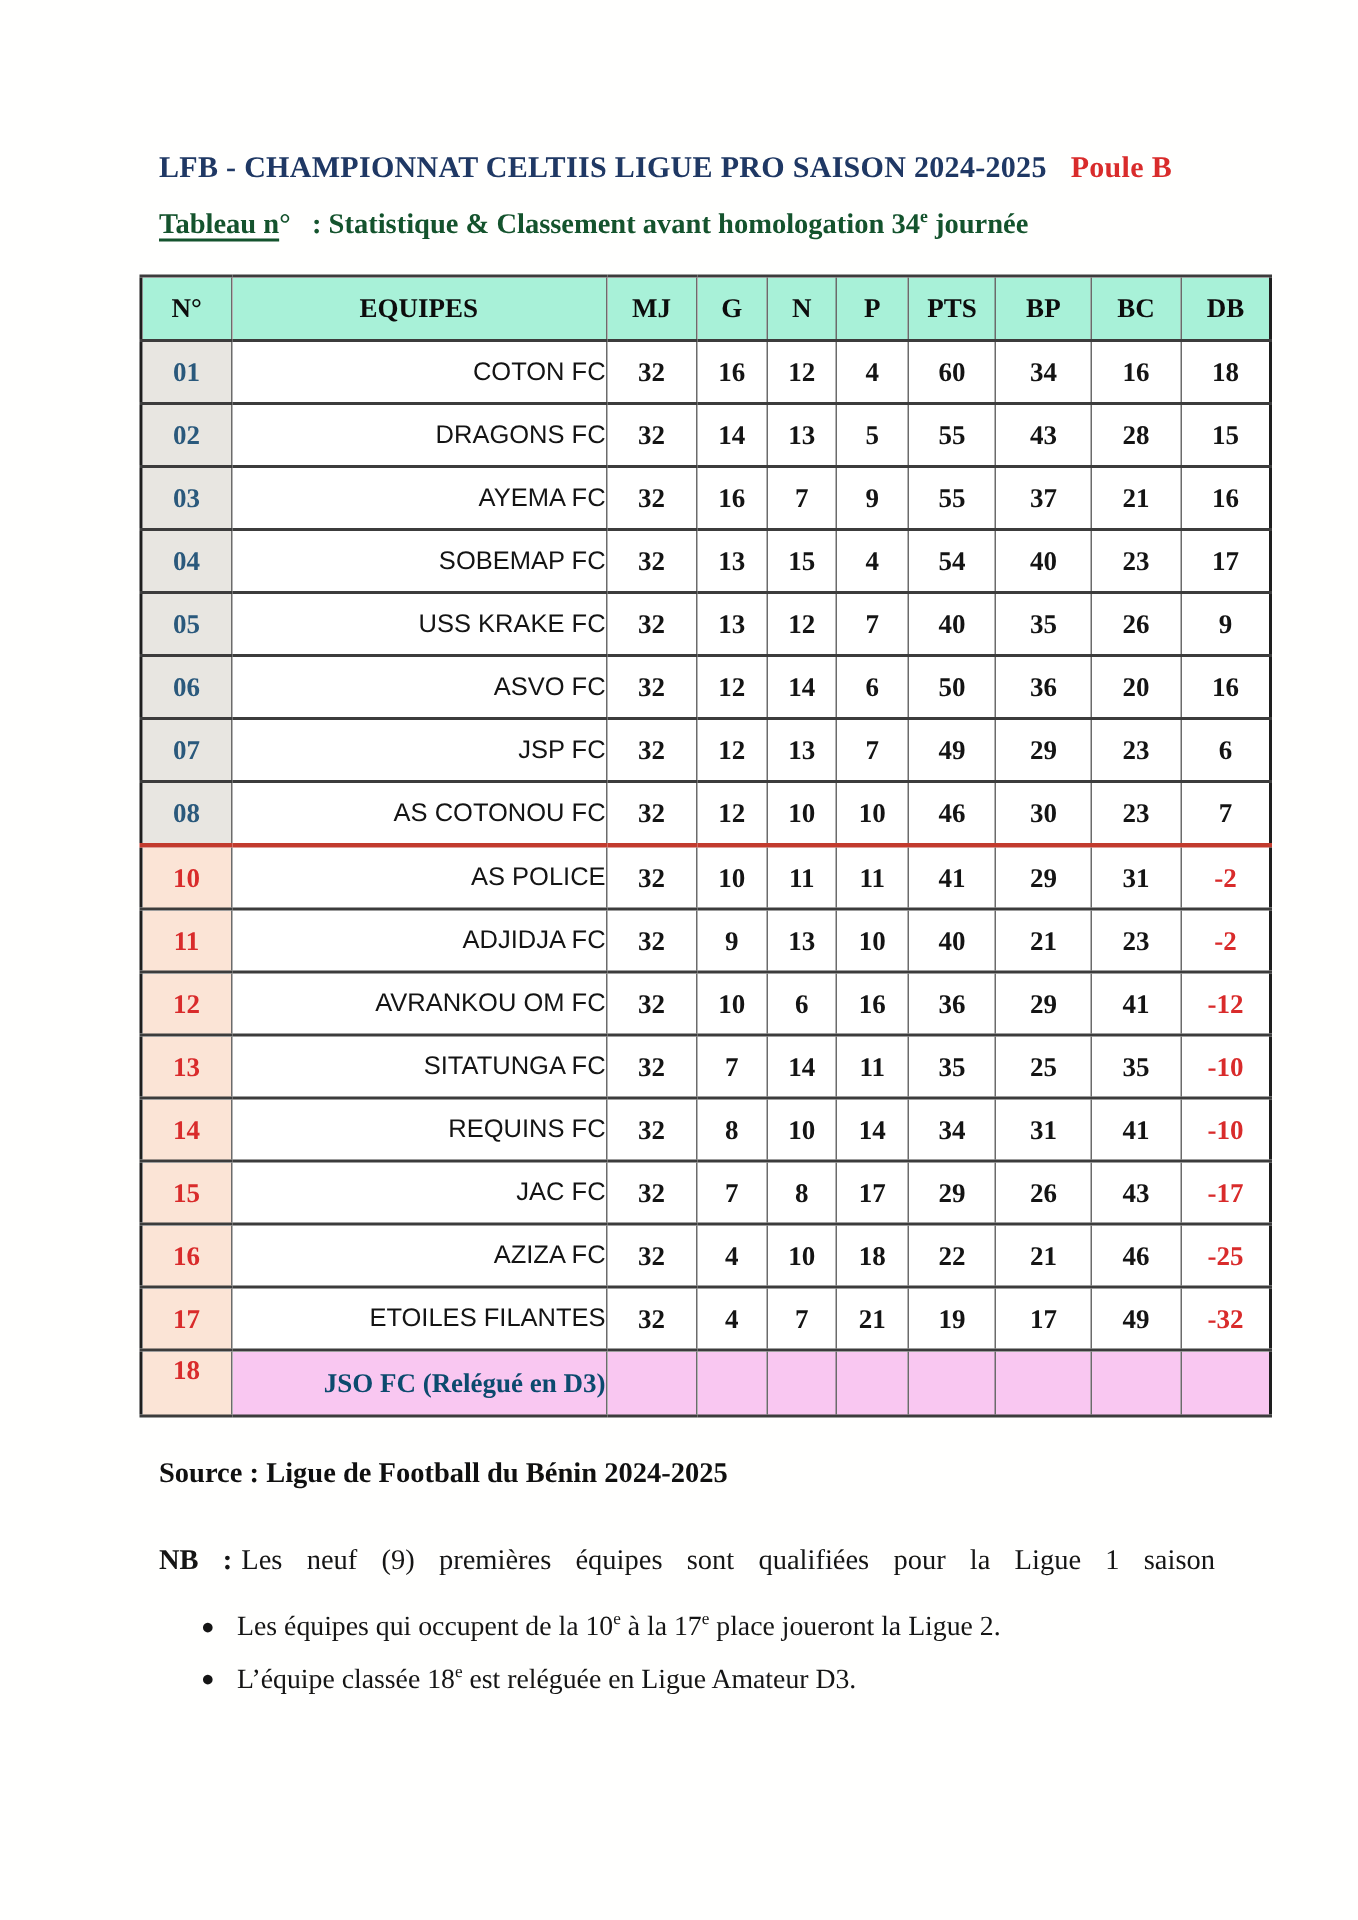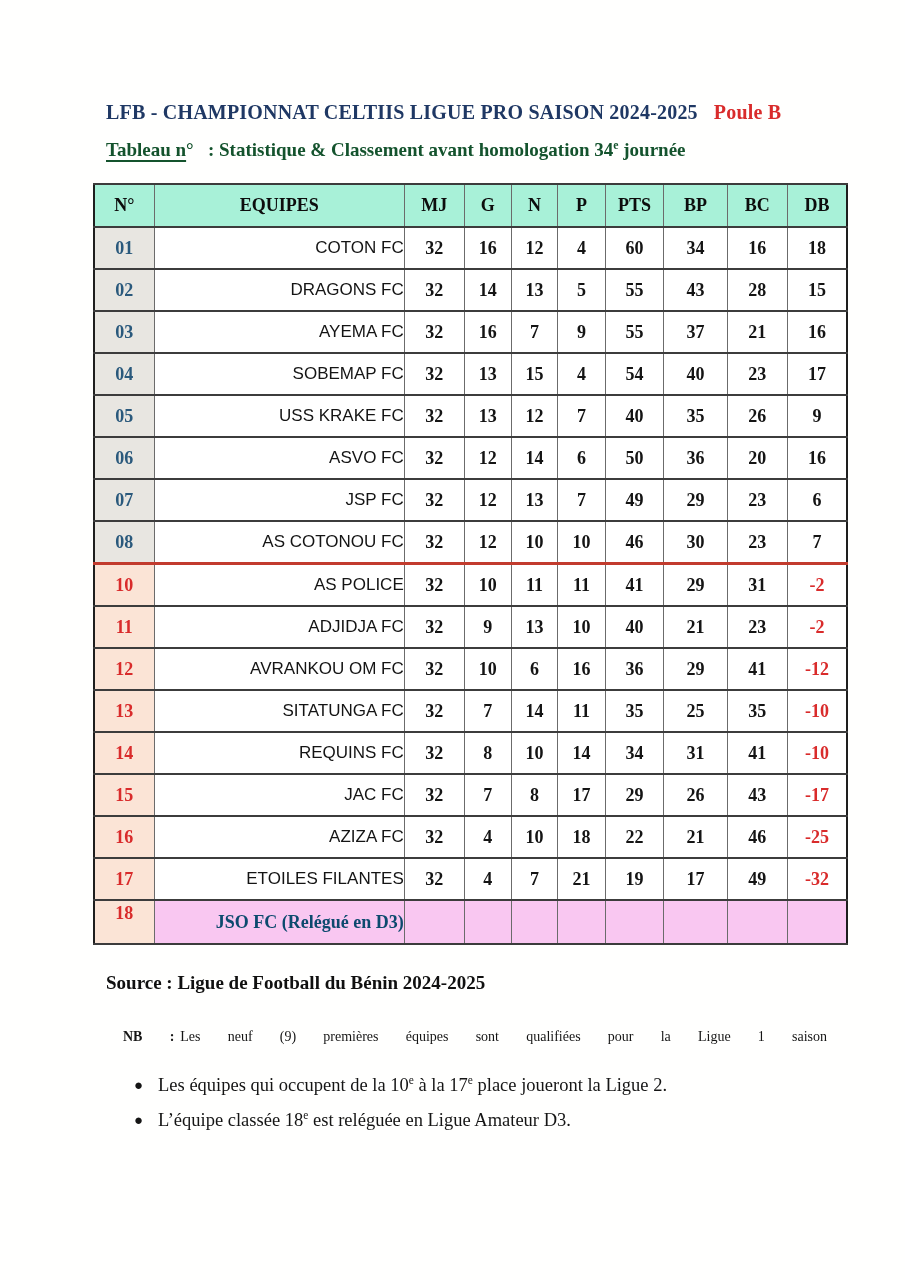--- a/index.html
+++ b/index.html
@@ -34,21 +34,21 @@
   td.mj{background:var(--mj-bg,#ffeb00);}
   td.pts{background:var(--pts-bg,#e4e9d2);}
   tr.bottom td.db{color:var(--accent-red,#d92b2b);}
   tr.sep td{border-top:3px solid var(--separator-red,#c23b2e);}
   tr.releg td{background:var(--releg-bg,#f9c7f1);}
   tr.releg td.rank{background:var(--rank-bottom-bg,#fbe4d6);vertical-align:top;padding-top:2px;}
   tr.releg td.team{font-family:"Liberation Serif",serif;font-weight:bold;font-size:18px;
     color:#0c4a6e;background:var(--releg-bg,#f9c7f1);}
 
   .source{position:absolute;left:106px;top:972px;font-weight:bold;font-size:19px;color:#101010;white-space:nowrap;text-align:center;}
-  .nb{position:absolute;left:123px;top:1026px;width:704px;font-size:14px;color:#151515;line-height:1.55;}
+  .nb{position:absolute;left:106px;top:1026px;width:704px;font-size:19px;color:#151515;line-height:1.55;}
   .nb-line1{text-align:justify;text-align-last:justify;}
   .nb-line1 b{margin-right:6px;}
   .notes{position:absolute;left:134px;top:1072px;width:690px;margin:0;padding:0;list-style:none;
     font-size:18.5px;color:#151515;}
   .notes li{display:flex;gap:15px;margin-bottom:7px;line-height:1.5;}
   .bullet{flex:0 0 auto;font-size:15px;line-height:1.8;}
 </style>
 </head>
 <body>
 

